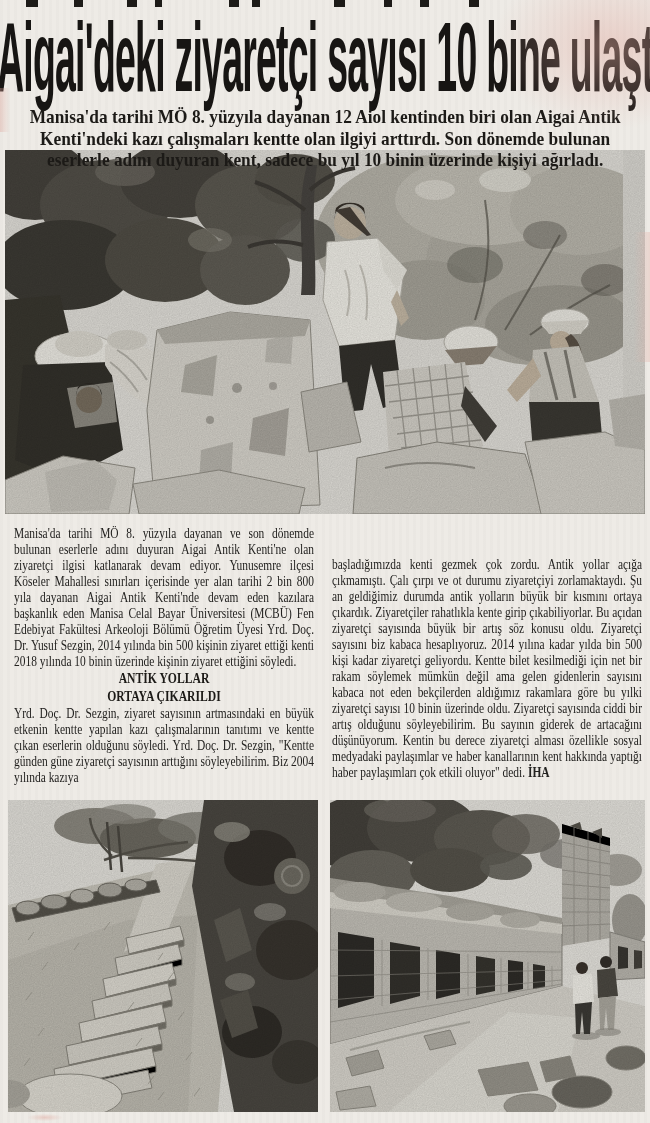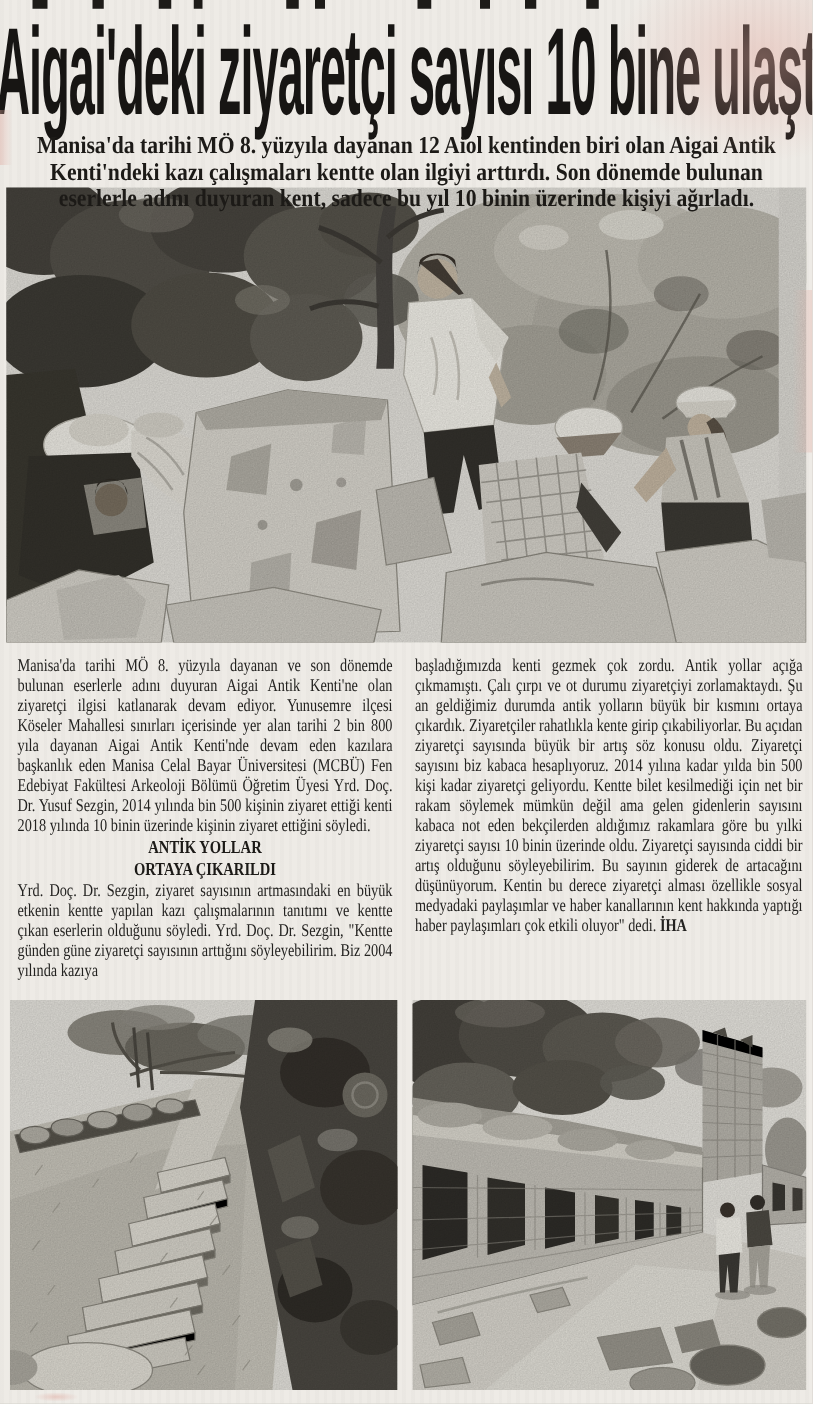--- a/index.html
+++ b/index.html
@@ -28,21 +28,21 @@
   
   .photo{position:absolute;z-index:1;}
   .photo svg{display:block;width:100%;height:100%;}
   .photo-main{top:150px;left:5px;width:640px;height:364px;}
   .photo-steps{top:800px;left:8px;width:310px;height:312px;}
   .photo-wall{top:800px;left:330px;width:315px;height:312px;}
   
   .cols{position:absolute;top:525px;left:14px;width:628px;display:flex;z-index:4;}
   .col{overflow:visible;}
   .col-1{width:300px;}
-  .col-2{width:310px;margin-left:18px;}
+  .col-2{width:310px;margin-left:18px;margin-top:31px;}
   .cond1{width:375px;transform:scaleX(0.8);transform-origin:0 0;}
   .cond2{width:388px;transform:scaleX(0.799);transform-origin:0 0;}
   .bodytext{font-size:14.3px;line-height:16px;text-align:justify;color:#232220;}
   .bodytext p{margin:0;}
   .subhead{text-align:center;font-weight:bold;font-size:14.6px;line-height:15.6px;margin:2px 0 1px 0;color:#1c1a17;}
   .agency{font-weight:bold;}
   
   .tint{position:absolute;pointer-events:none;z-index:6;}
   .tint-tr{right:0;top:0;width:160px;height:130px;
     background:radial-gradient(ellipse at 75% 35%, rgba(226,172,162,0.45), rgba(226,172,162,0) 70%);}

